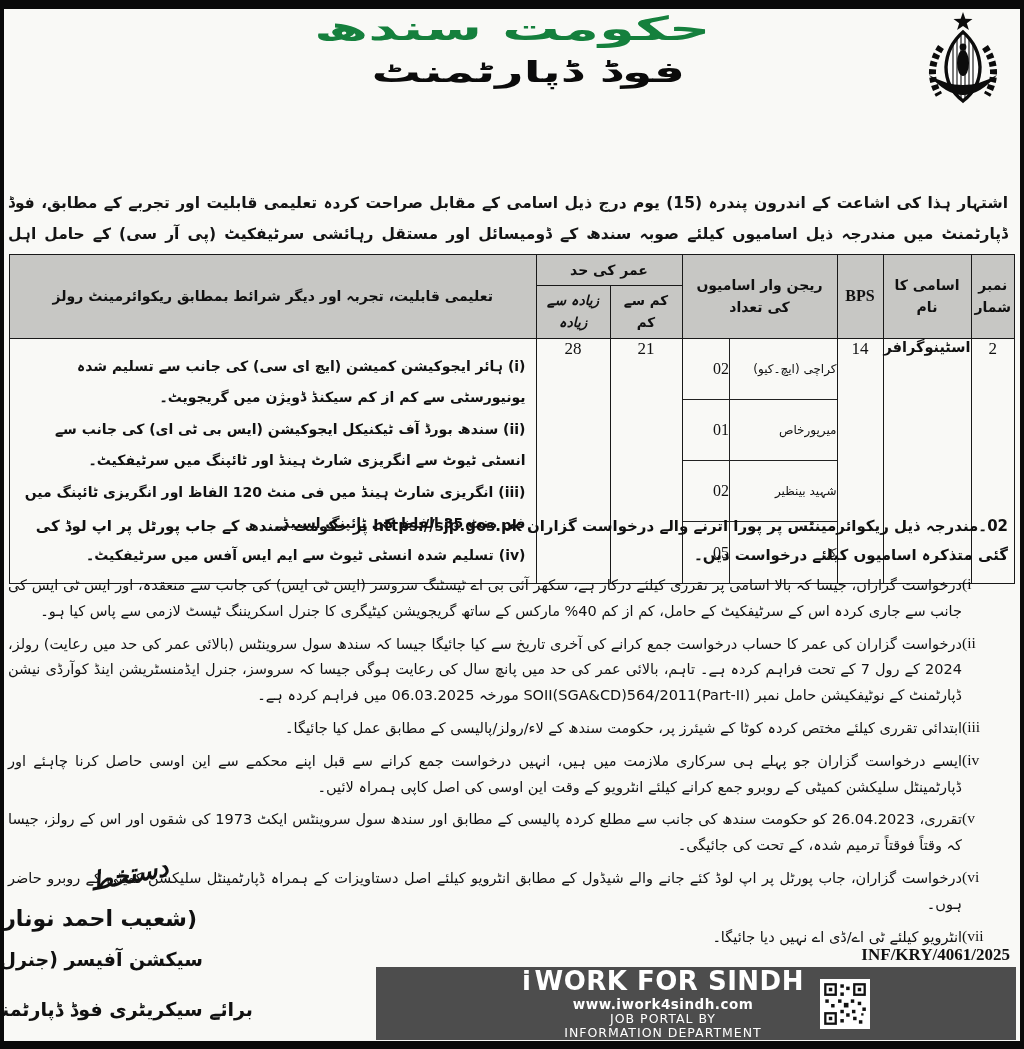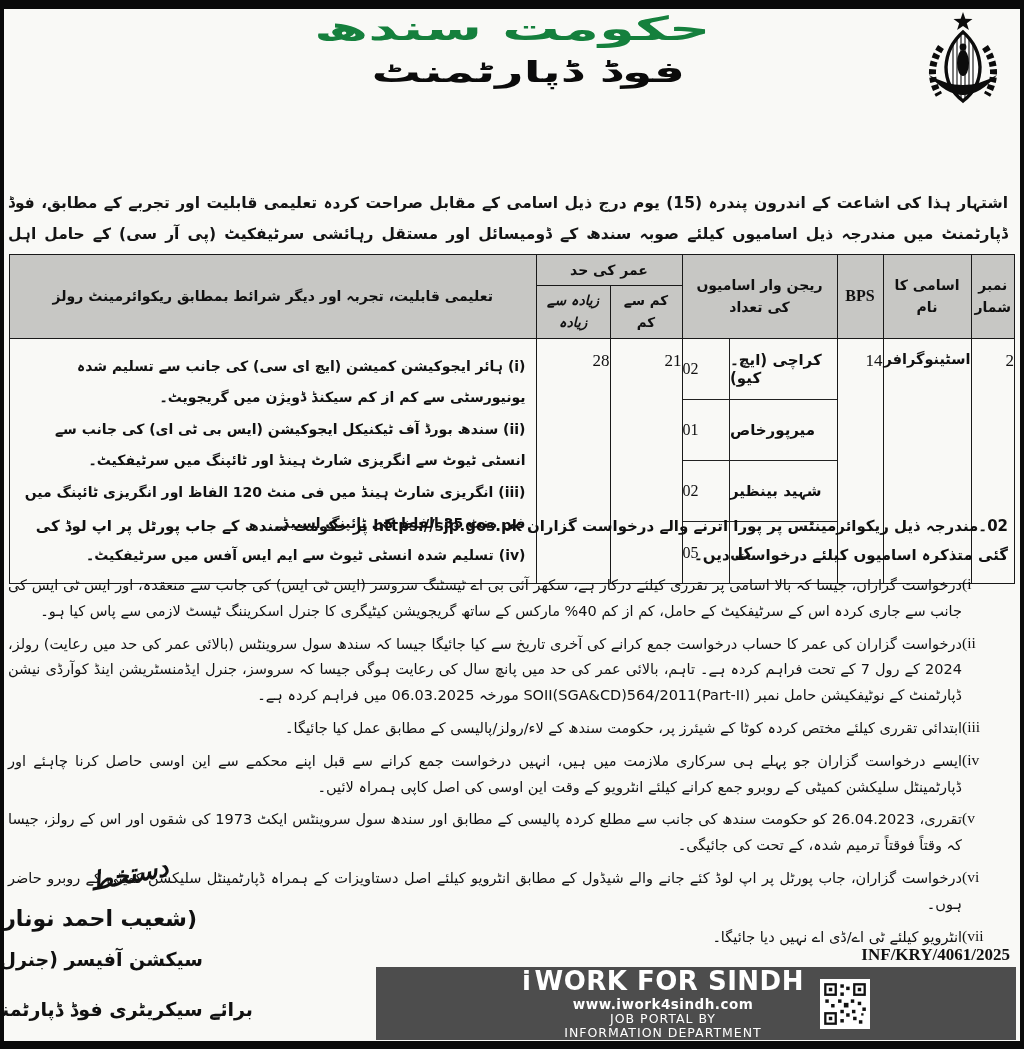--- a/index.html
+++ b/index.html
@@ -51,31 +51,31 @@
     background:#c7c7c4; font-weight:bold; text-align:center;
     padding:4px 3px; line-height:1.6;
   }
   th.h-serial { width:38px; } th.h-post { width:88px; }
   th.h-bps { width:46px; font-family:"Liberation Serif", serif; font-size:16px; }
   th.h-region { width:155px; }
   th.h-agemin { width:72px; } th.h-agemax { width:74px;font-style:italic; }
   th.h-age { border-bottom:1.6px solid #191919; }
   th.h-agemin { border-left:none; } th.h-agemax { border-right:none; }
   tr.subhead th { background:#c7c7c4; font-size:13.5px; padding:2px; }
-  td.c-top { vertical-align:top; text-align:right; padding-top:12px; }
+  td.c-top { vertical-align:top; text-align:center; }
   td.c-num { font-family:"Liberation Serif", serif; font-size:17px; }
   td.c-post { font-weight:bold; font-size:14.5px; }
   td.c-region { padding:0; vertical-align:top; height:188px; }
   table.rtable { width:100%; height:100%; border-collapse:collapse; direction:rtl; }
   table.rtable td {
-    border:none; border-bottom:1.4px solid #222; text-align:left;
+    border:none; border-bottom:1.4px solid #222; text-align:right;
     height:47px; vertical-align:middle;margin-left:12px;
   }
   table.rtable tr:last-child td { border-bottom:none; }
-  td.r-name { border-left:1.4px solid #222 !important; font-weight:bold; font-size:15px; width:107px; }
+  td.r-name { border-left:1.4px solid #222 !important; font-weight:normal; font-size:12px; width:107px; }
   td.r-count { font-family:"Liberation Serif", serif; font-size:16px; }
   td.c-qual { vertical-align:top; text-align:right; padding:12px 10px; direction:rtl; }
   .qual-line { font-size:14px; font-weight:bold; line-height:2.25; }
   
   .instructions { position:absolute; top:503px; right:12px; width:1000px; direction:rtl; }
   .inst-heading { font-size:15px; font-weight:bold; line-height:1.9; text-align:right; margin-bottom:4px; }
   .inst-item { display:flex; direction:rtl; margin-bottom:7px; }
   .inst-num {
     flex:0 0 46px; direction:ltr; text-align:left; padding-right:6px;
     font-family:"Liberation Serif", serif; font-size:15.5px; padding-top:2px;

